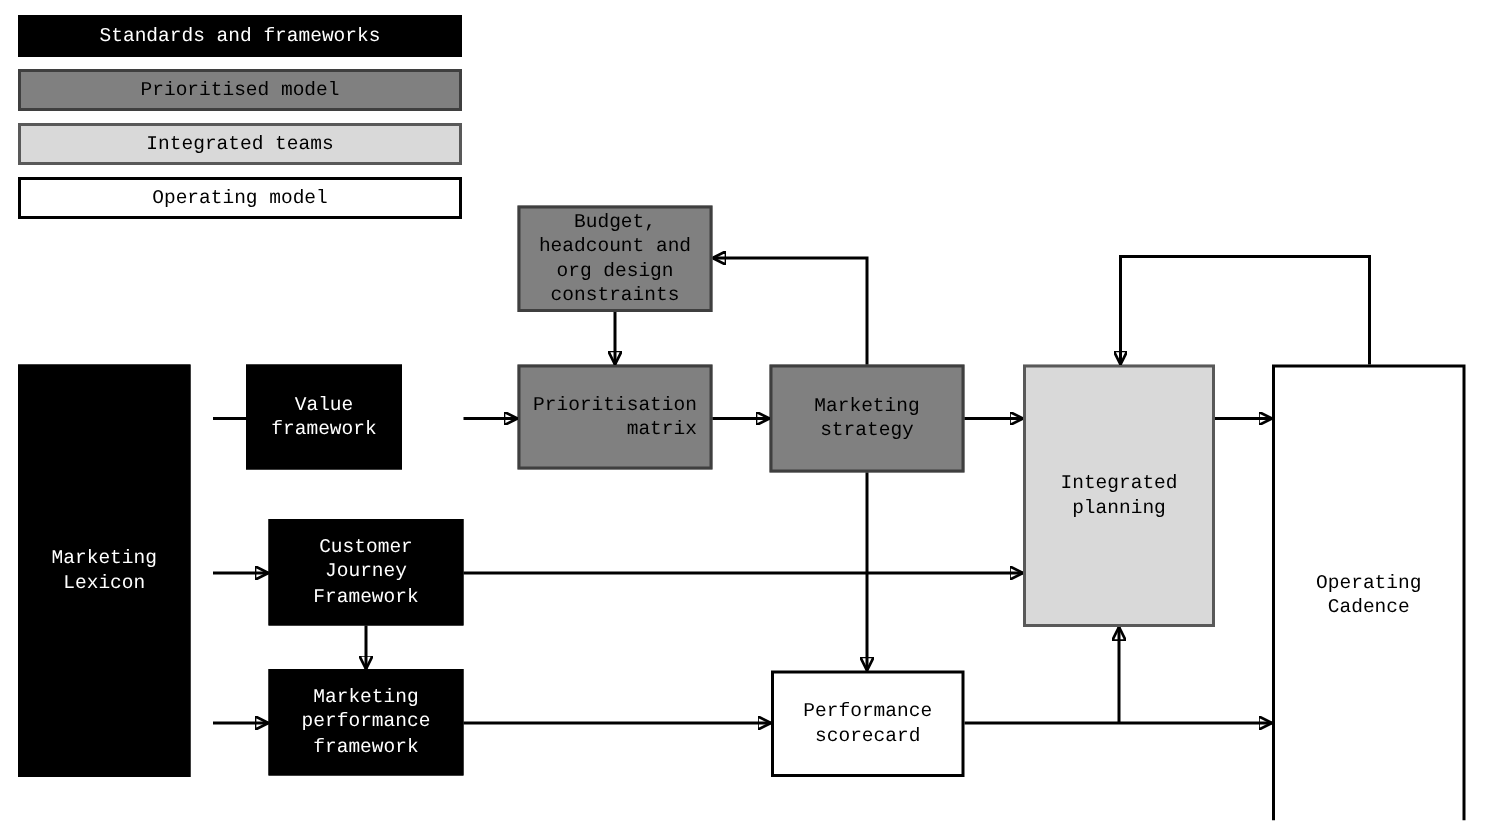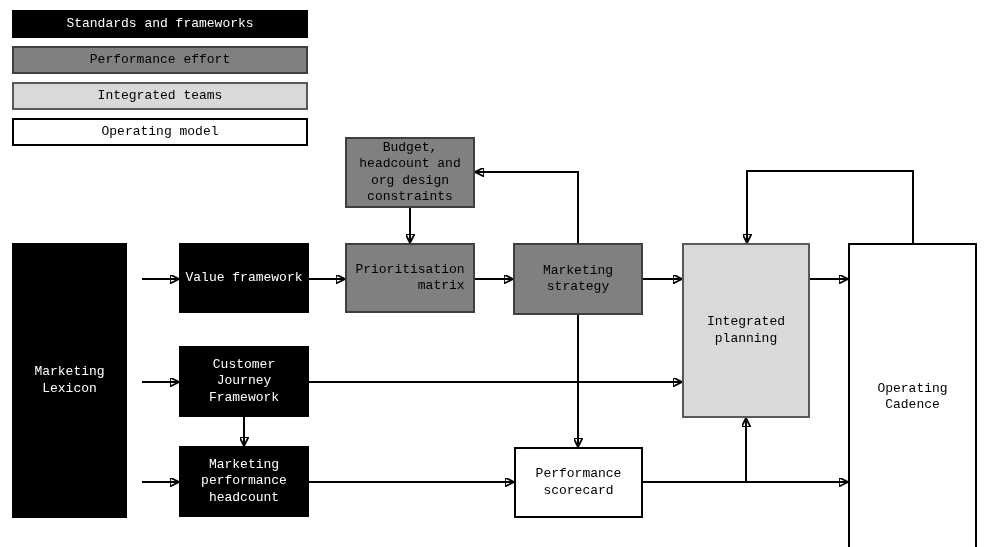--- a/index.html
+++ b/index.html
@@ -63,35 +63,35 @@
     stroke-width: 2;
   }
 </style>
 </head>
 <body>
 
 <div class="stage">
 
   <div>
     <div class="node black" style="left:12px; top:10px; width:296px; height:28px;">Standards and frameworks</div>
-    <div class="node darkgray" style="left:12px; top:46px; width:296px; height:28px;">Performance effort</div>
+    <div class="node darkgray" style="left:12px; top:46px; width:296px; height:28px;">Prioritised model</div>
     <div class="node lightgray" style="left:12px; top:82px; width:296px; height:28px;">Integrated teams</div>
     <div class="node white" style="left:12px; top:118px; width:296px; height:28px;">Operating model</div>
   </div>
 
   <div class="node black" style="left:12px; top:243px; width:115px; height:275px;">Marketing Lexicon</div>
 
-  <div class="node black" style="left:179px; top:243px; width:130px; height:70px;">Value framework</div>
+  <div class="node black" style="left:164px; top:243px; width:104px; height:70px;">Value framework</div>
 
   <div class="node black" style="left:179px; top:346px; width:130px; height:71px;">Customer Journey
 Framework</div>
 
   <div class="node black" style="left:179px; top:446px; width:130px; height:71px;">Marketing
 performance
-headcount</div>
+framework</div>
 
   <div class="node darkgray" style="left:345px; top:137px; width:130px; height:71px;text-align:center;">Budget,
 headcount and
 org design
 constraints</div>
 
   <div class="node darkgray" style="left:345px; top:243px; width:130px; height:70px;text-align:right;">Prioritisation
 matrix</div>
 
   <div class="node darkgray" style="left:513px; top:243px; width:130px; height:72px;">Marketing strategy</div>

